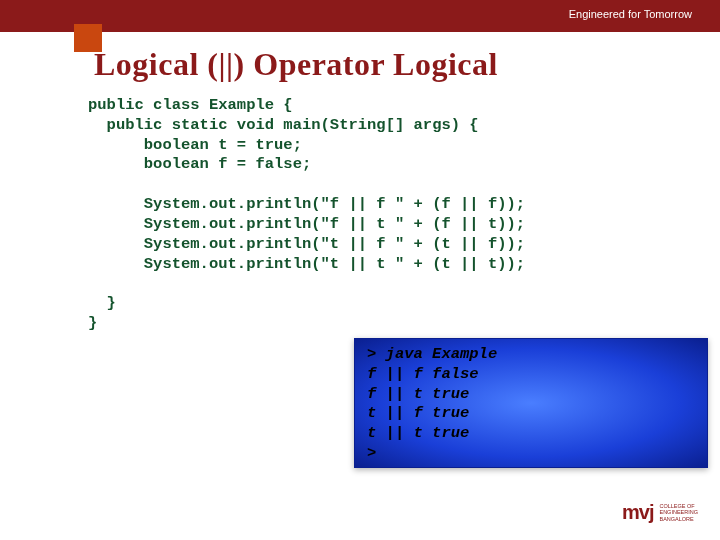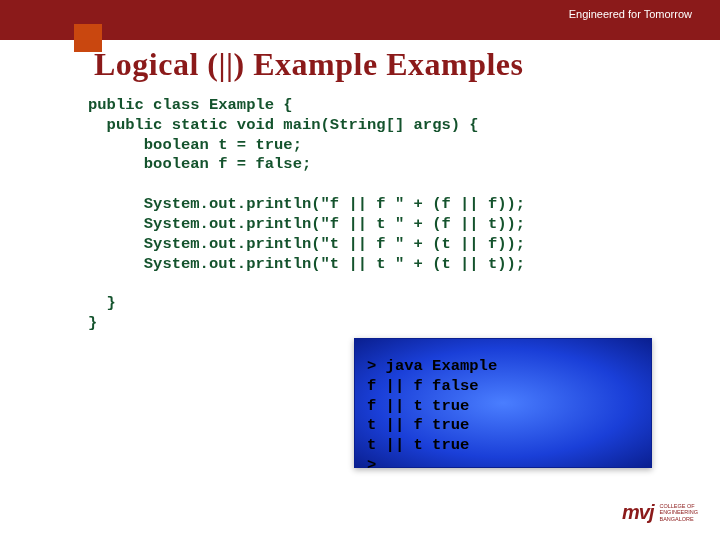--- a/index.html
+++ b/index.html
@@ -6,21 +6,21 @@
   body {
     width: 720px;
     height: 540px;
     background: #ffffff;
     font-family: Georgia, 'Times New Roman', serif;
     position: relative;
     overflow: hidden;
   }
   .header-bar {
     width: 100%;
-    height: 40px;
+    height: 32px;
     background: #8b1a1a;
     position: relative;
   }
   .header-text {
     position: absolute;
     right: 28px;
     top: 8px;
     color: #fff;
     font-family: Arial, sans-serif;
     font-size: 11px;
@@ -52,26 +52,27 @@
     font-size: 15.5px;
     font-weight: bold;
     color: #14532d;
     line-height: 1.28;
     white-space: pre;
   }
   .output-box {
     position: absolute;
     left: 354px;
     top: 338px;
-    width: 298px;
+    width: 354px;
     height: 130px;
     background: radial-gradient(ellipse at center, #4a7eff 0%, #1a3fd8 60%, #0a1f90 100%);
     border: 1px solid #0a1f90;
     box-shadow: 0 2px 6px rgba(0,0,0,0.3);
-    padding: 18px 12px;
+    padding: 6px 12px;
+    font-style: italic;
   }
   .output-text {
     font-family: 'Courier New', monospace;
     font-size: 15.5px;
     font-weight: bold;
     color: #000;
     line-height: 1.28;
     white-space: pre;
   }
   .logo {
@@ -81,40 +82,39 @@
     display: flex;
     align-items: center;
     gap: 6px;
   }
   .logo-mark {
     font-family: Arial, sans-serif;
     font-size: 20px;
     font-weight: bold;
     color: #8b1a1a;
     letter-spacing: -1px;
-    font-style: italic;
   }
   .logo-sub {
     font-family: Arial, sans-serif;
     font-size: 5.5px;
     color: #8b1a1a;
     line-height: 1.1;
     text-transform: uppercase;
   }
 </style>
 </head>
 <body>
 
 <div class="header-bar">
   <div class="header-text">Engineered for Tomorrow</div>
 </div>
 
 <div class="accent-block"></div>
 
-<h1 class="title">Logical (||) Example Examples</h1>
+<h1 class="title">Logical (||) Operator Logical</h1>
 
 <pre class="code-block">public class Example {
   public static void main(String[] args) {
       boolean t = true;
       boolean f = false;
 
       System.out.println("f || f " + (f || f));
       System.out.println("f || t " + (f || t));
       System.out.println("t || f " + (t || f));
       System.out.println("t || t " + (t || t));

